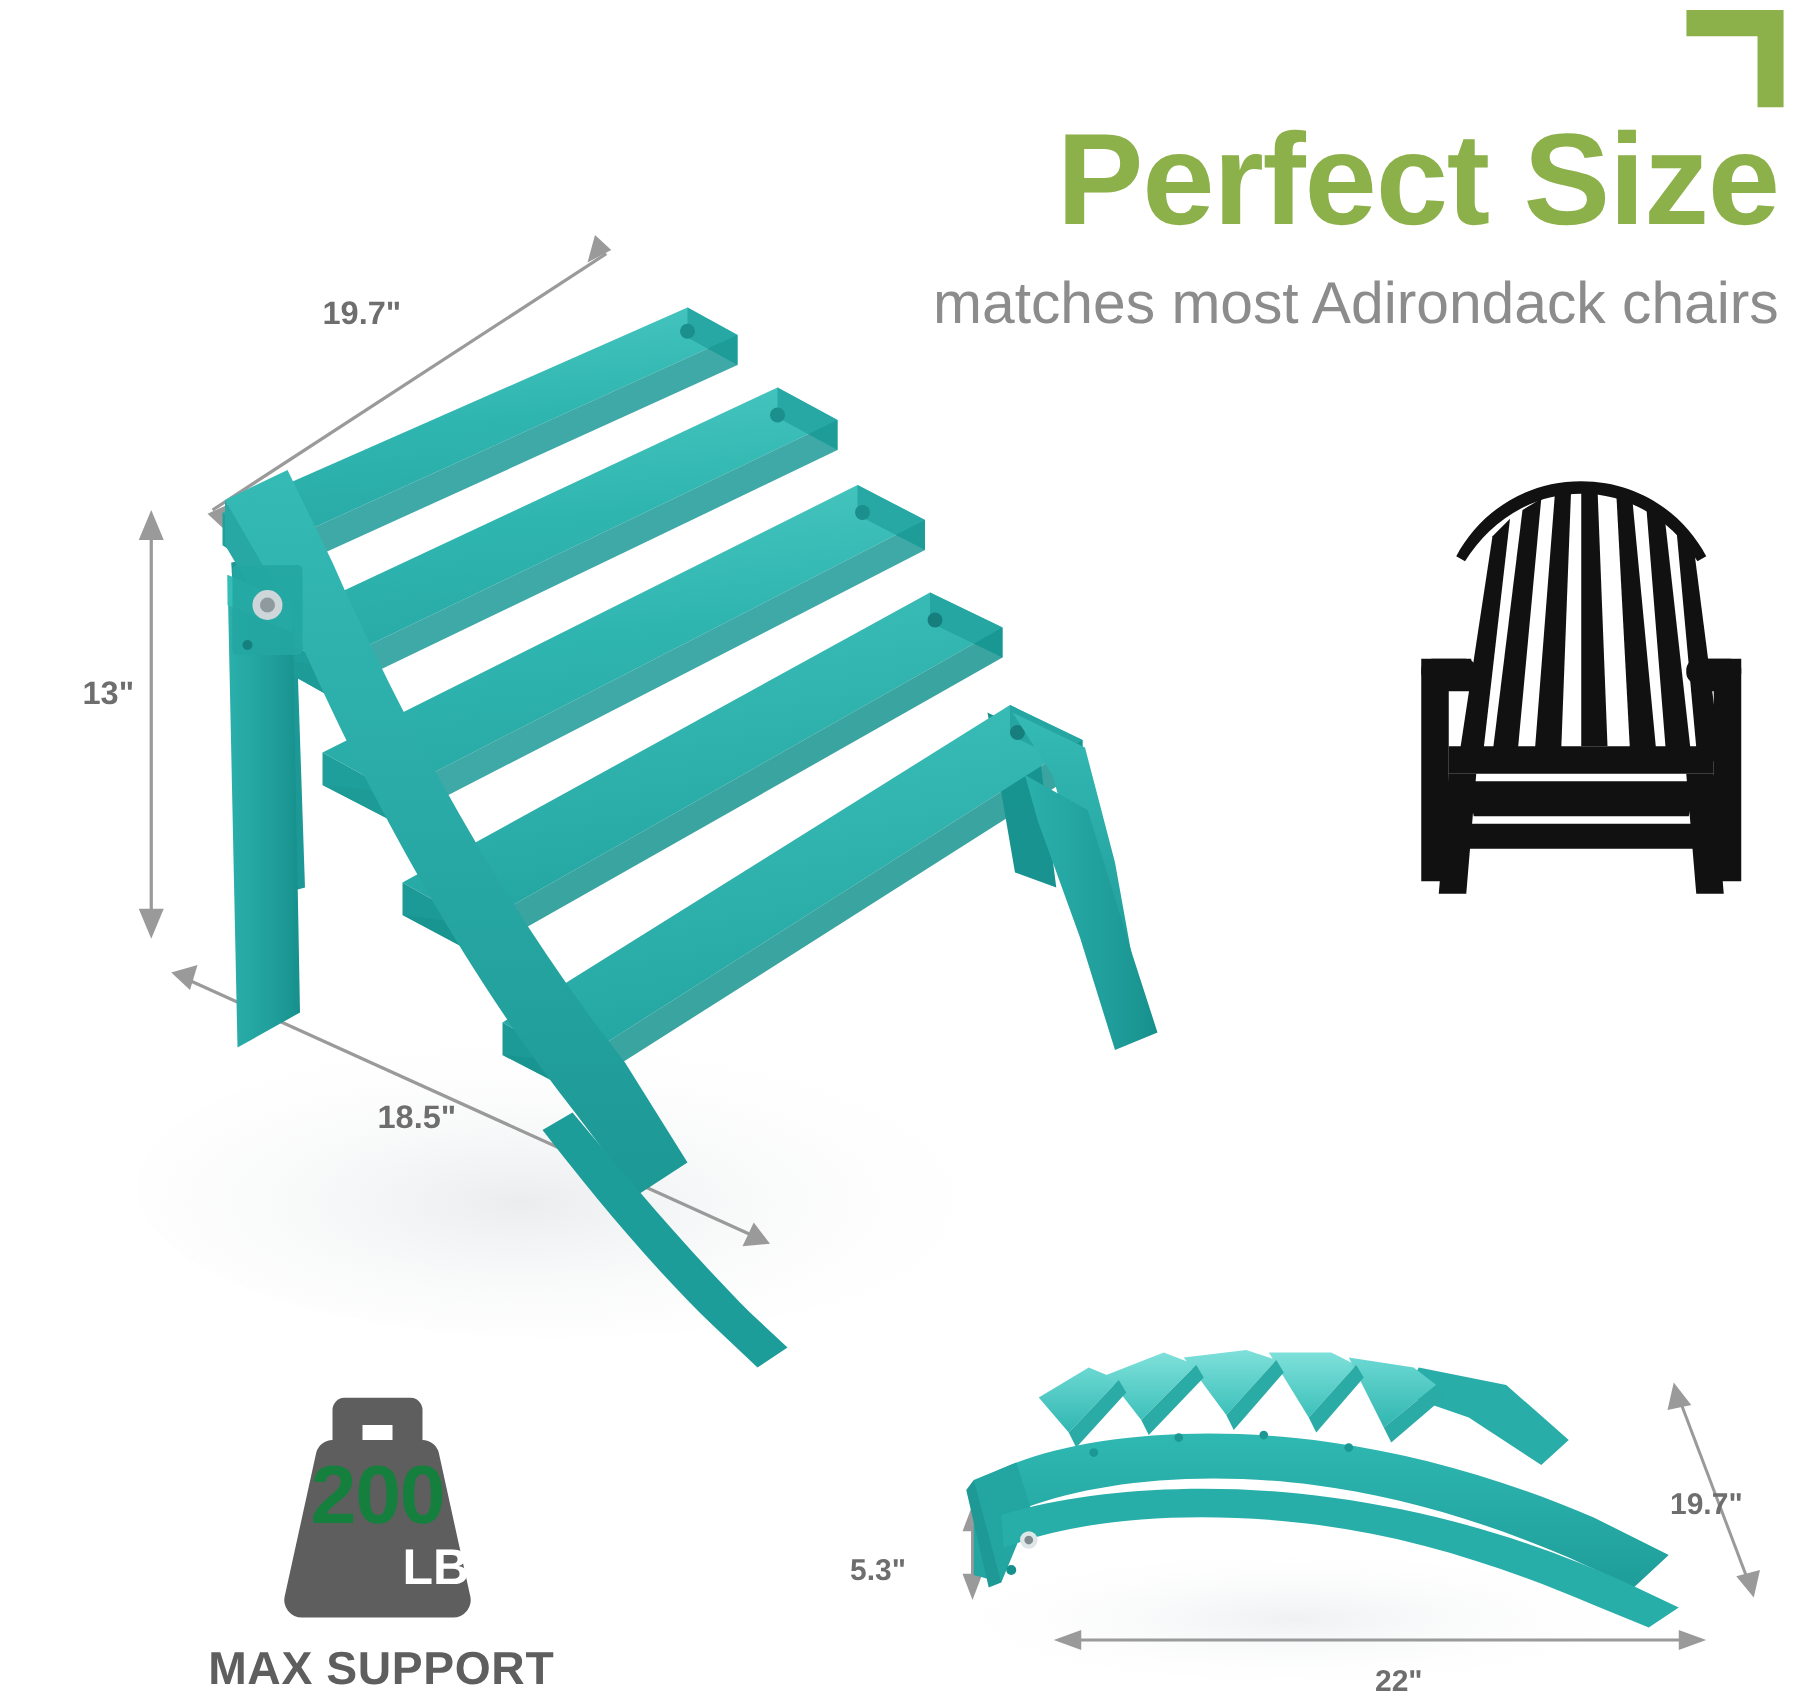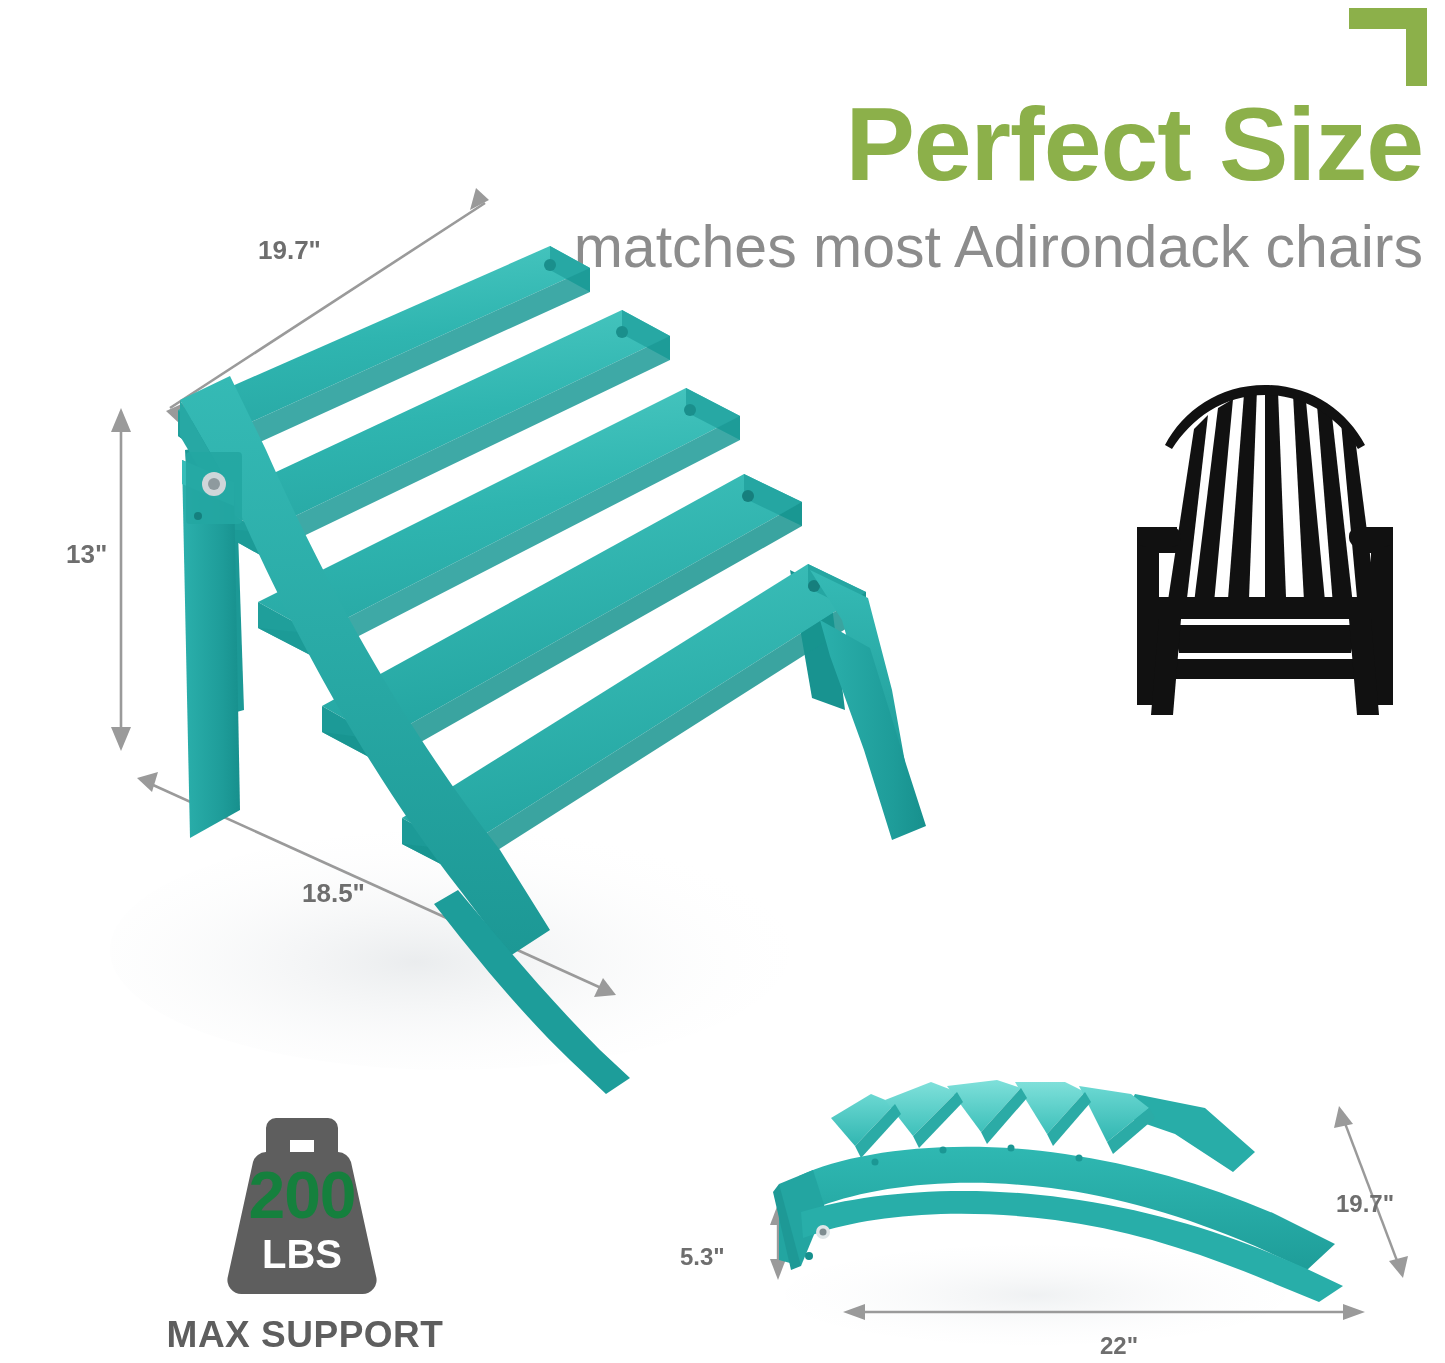--- a/index.html
+++ b/index.html
@@ -28,21 +28,21 @@
     font-weight:bold;
     color:#8CB04A;
     letter-spacing:-1px;
     line-height:1;
     white-space:nowrap;
     text-align:right;
   }
   .subtitle{
     position:absolute;
     top:218px; right:22px;
-    font-size:59px;
+    font-size:47px;
     font-weight:normal;
     color:#8c8c8c;
     line-height:1;
     white-space:nowrap;
     text-align:right;
   }
 
   
   .dim{
     position:absolute;
@@ -77,21 +77,21 @@
     color:#15803d;
     font-size:66px;
     font-weight:bold;
     letter-spacing:-1px;
     line-height:1;
     pointer-events:none;
   }
   .weight-unit{
     position:absolute;
     left:0; right:0; top:116px;
-    text-align:center;
+    text-align:right;
     color:#ffffff;
     font-size:40px;
     font-weight:bold;
     line-height:1;
     pointer-events:none;
   }
   .weight-caption{
     position:absolute;
     left:0; right:0; top:198px;
     text-align:center;

